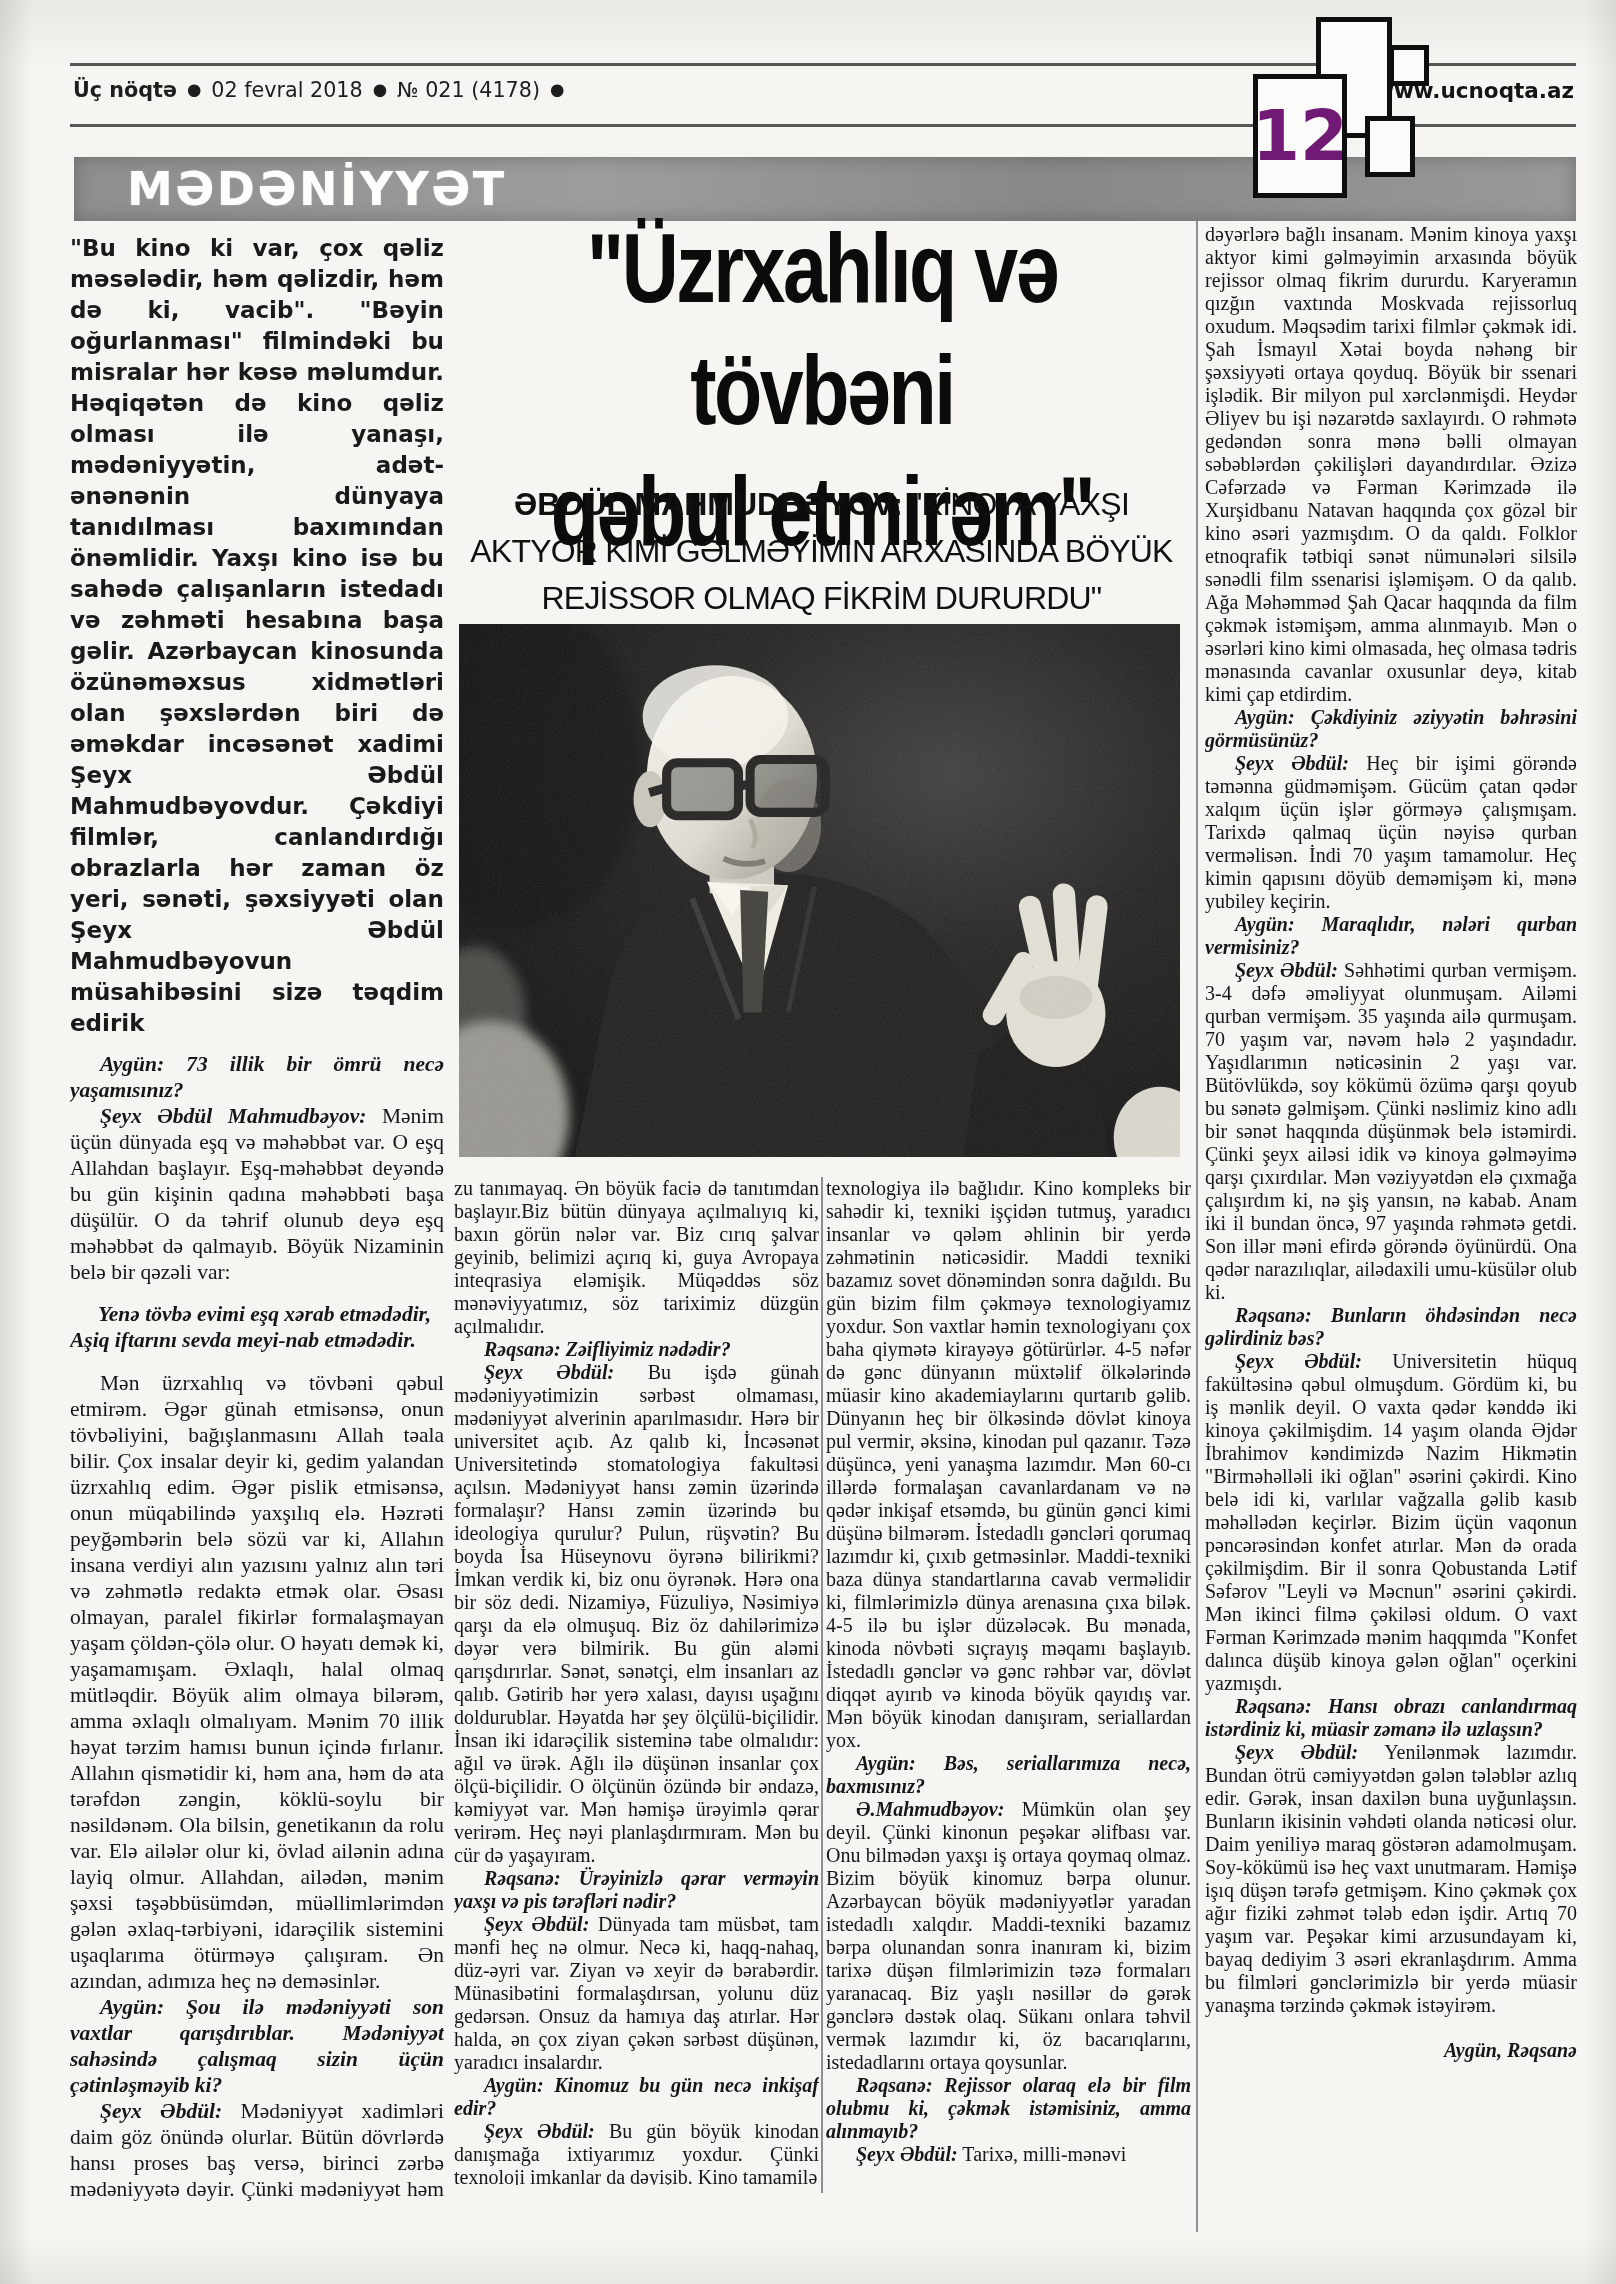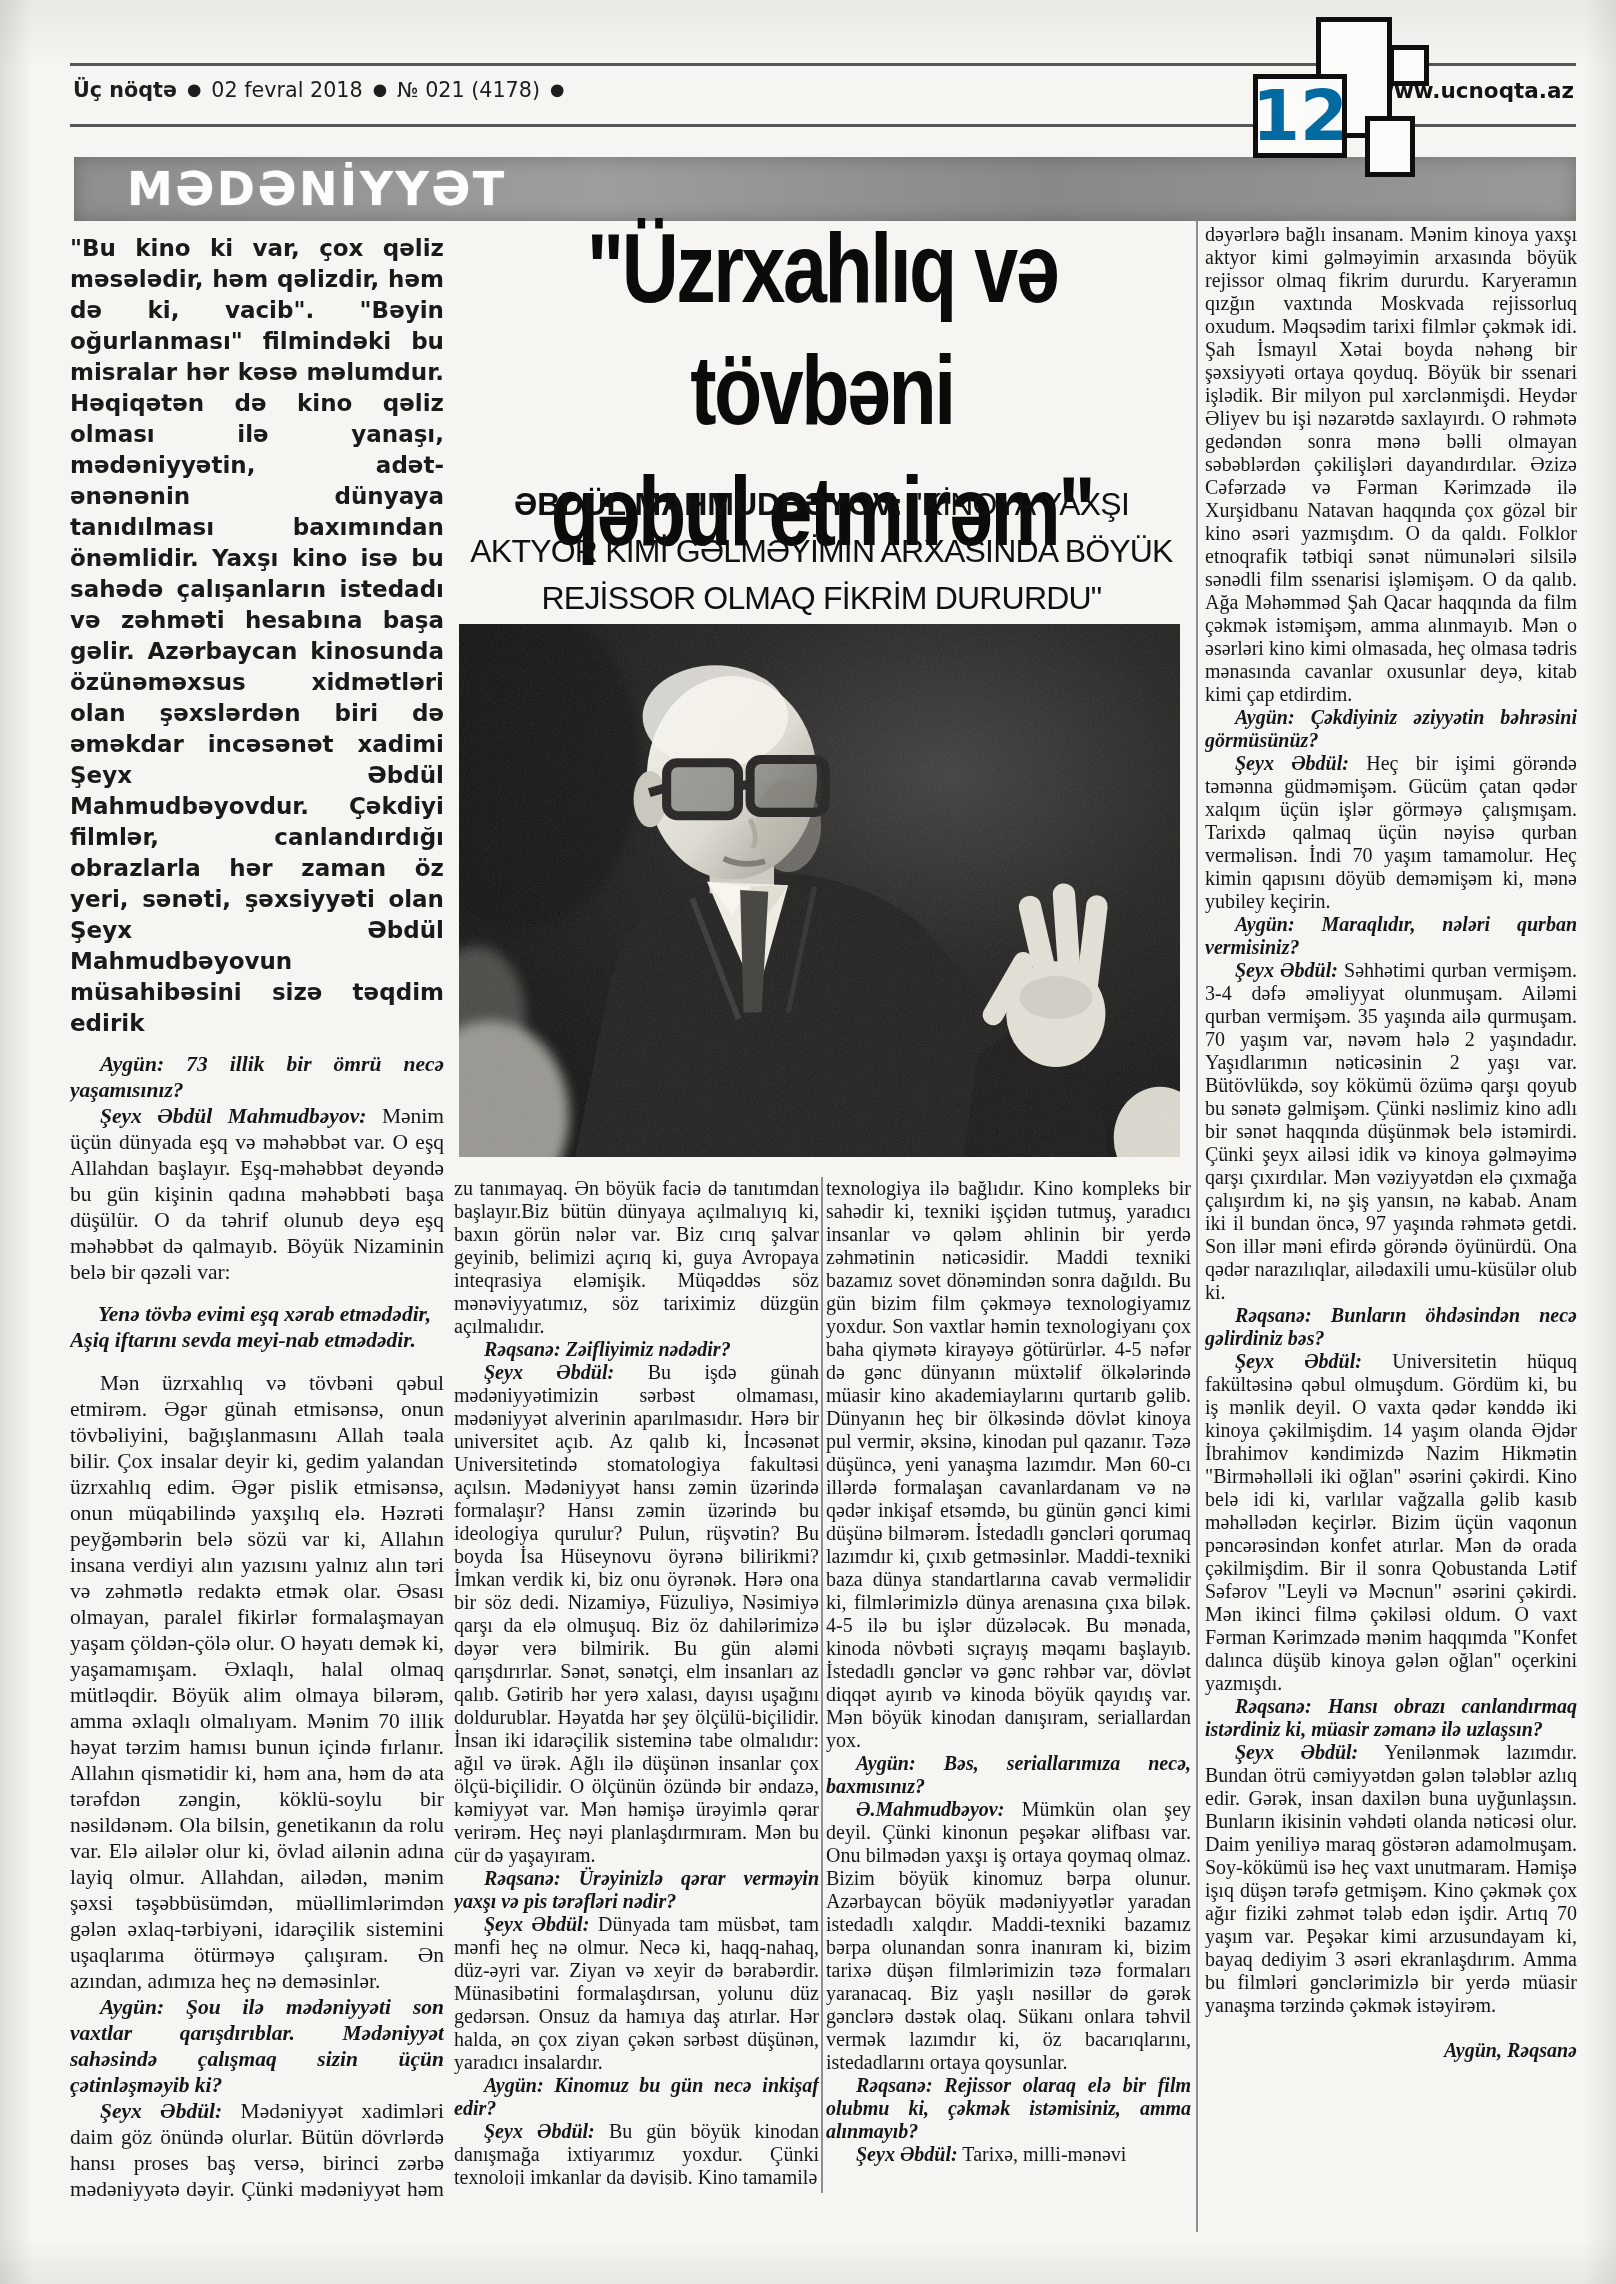--- a/index.html
+++ b/index.html
@@ -16,23 +16,23 @@
     font-family:"DejaVu Sans",sans-serif;font-size:20.7px;color:#1d1d1d;}
   #masthead-line .mast{font-weight:bold;}
   #masthead-line .bullet{font-size:16.5px;line-height:1;}
   #website{position:absolute;right:42px;top:78px;font-family:"DejaVu Sans",sans-serif;
     font-size:21.5px;font-weight:bold;color:#141414;}
 
   .pgbox{position:absolute;background:#fbfbf9;border:5px solid #0e0e0e;box-sizing:border-box;}
   #box-a{left:1316px;top:16.5px;width:76px;height:121px;z-index:2;}
   #box-d{left:1389px;top:45px;width:40px;height:41px;z-index:1;}
   #box-c{left:1365px;top:116px;width:50px;height:61px;z-index:3;}
-  #box-num{left:1253px;top:74px;width:94px;height:84px;z-index:4;border-width:5.8px;
+  #box-num{left:1253px;top:74px;width:94px;height:124px;z-index:4;border-width:5.8px;
     display:flex;align-items:center;justify-content:center;
-    font-family:"DejaVu Sans",sans-serif;font-weight:bold;font-size:69px;color:#0369a1;}
+    font-family:"DejaVu Sans",sans-serif;font-weight:bold;font-size:69px;color:#701a75;}
 
   #section-bar{position:absolute;left:74px;top:157px;width:1502px;height:64px;
     background:linear-gradient(90deg,#8e8e8e,#9d9d9d 35%,#888 65%,#999);
     box-shadow:inset 0 0 18px rgba(0,0,0,.25);}
   #section-title{font-family:"DejaVu Sans",sans-serif;font-weight:bold;font-size:46px;
     color:#fdfdfb;letter-spacing:2.5px;line-height:64px;padding-left:53px;
     text-shadow:0 0 1.7px rgba(255,255,255,.4);}
 
   #headline{position:absolute;left:450px;top:208px;width:744px;text-align:center;
     font-family:"Liberation Sans",sans-serif;font-weight:bold;color:#0b0b0b;

